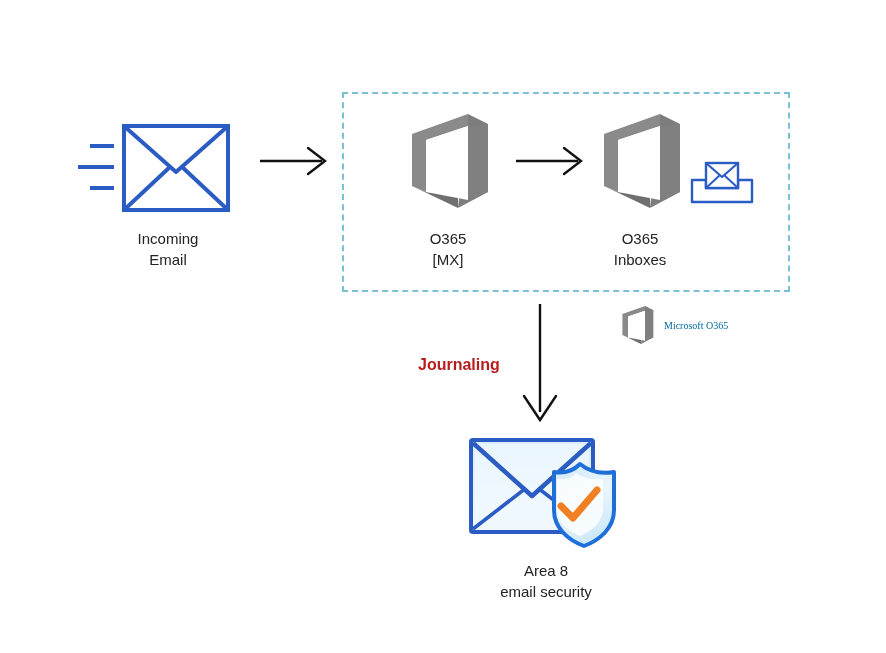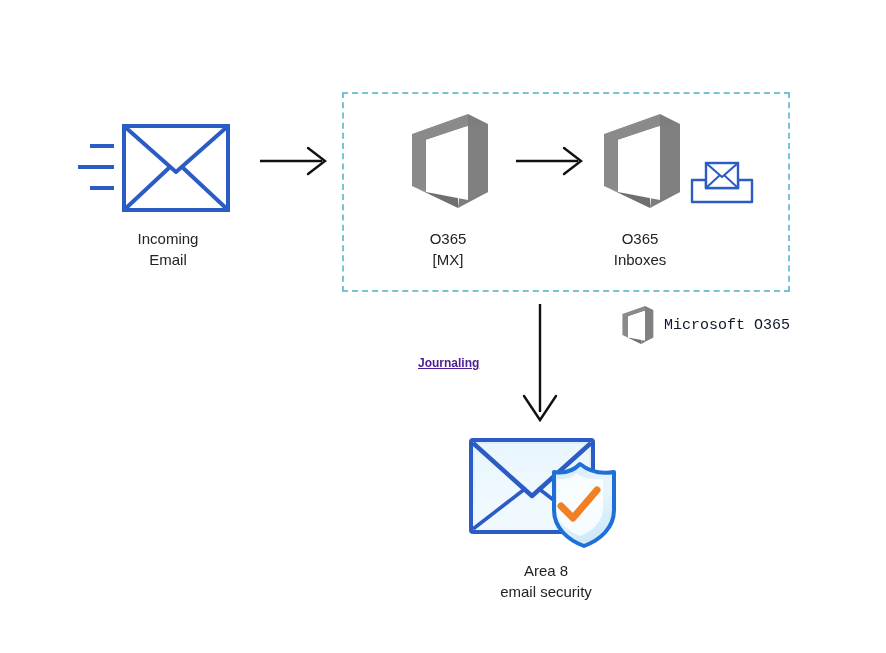--- a/index.html
+++ b/index.html
@@ -105,36 +105,35 @@
   
   #legend-o365 {
     position: absolute;
     left: 620px;
     top: 303px;
     display: flex;
     align-items: center;
     gap: 10px;
   }
   #legend-o365-label {
-    font-size: 15px;
-    color: #0f172a;
-    font-family: Liberation Mono, monospace;
+    font-size: 10px;
+    color: #0369a1;
+    font-family: Liberation Serif, serif;
     white-space: nowrap;
   }
   
   #journaling-label {
     position: absolute;
     left: 418px;
     top: 354px;
-    font-size: 12px;
+    font-size: 16px;
     font-weight: bold;
-    color: #4c1d95;
+    color: #b91c1c;
     font-family: "Liberation Sans", sans-serif;
     white-space: nowrap;
-    text-decoration: underline;
   }
   #journaling-arrow {
     left: 518px;
     top: 300px;
     width: 44px;
     height: 122px;
   }
   
   #area1-node {
     left: 466px;

